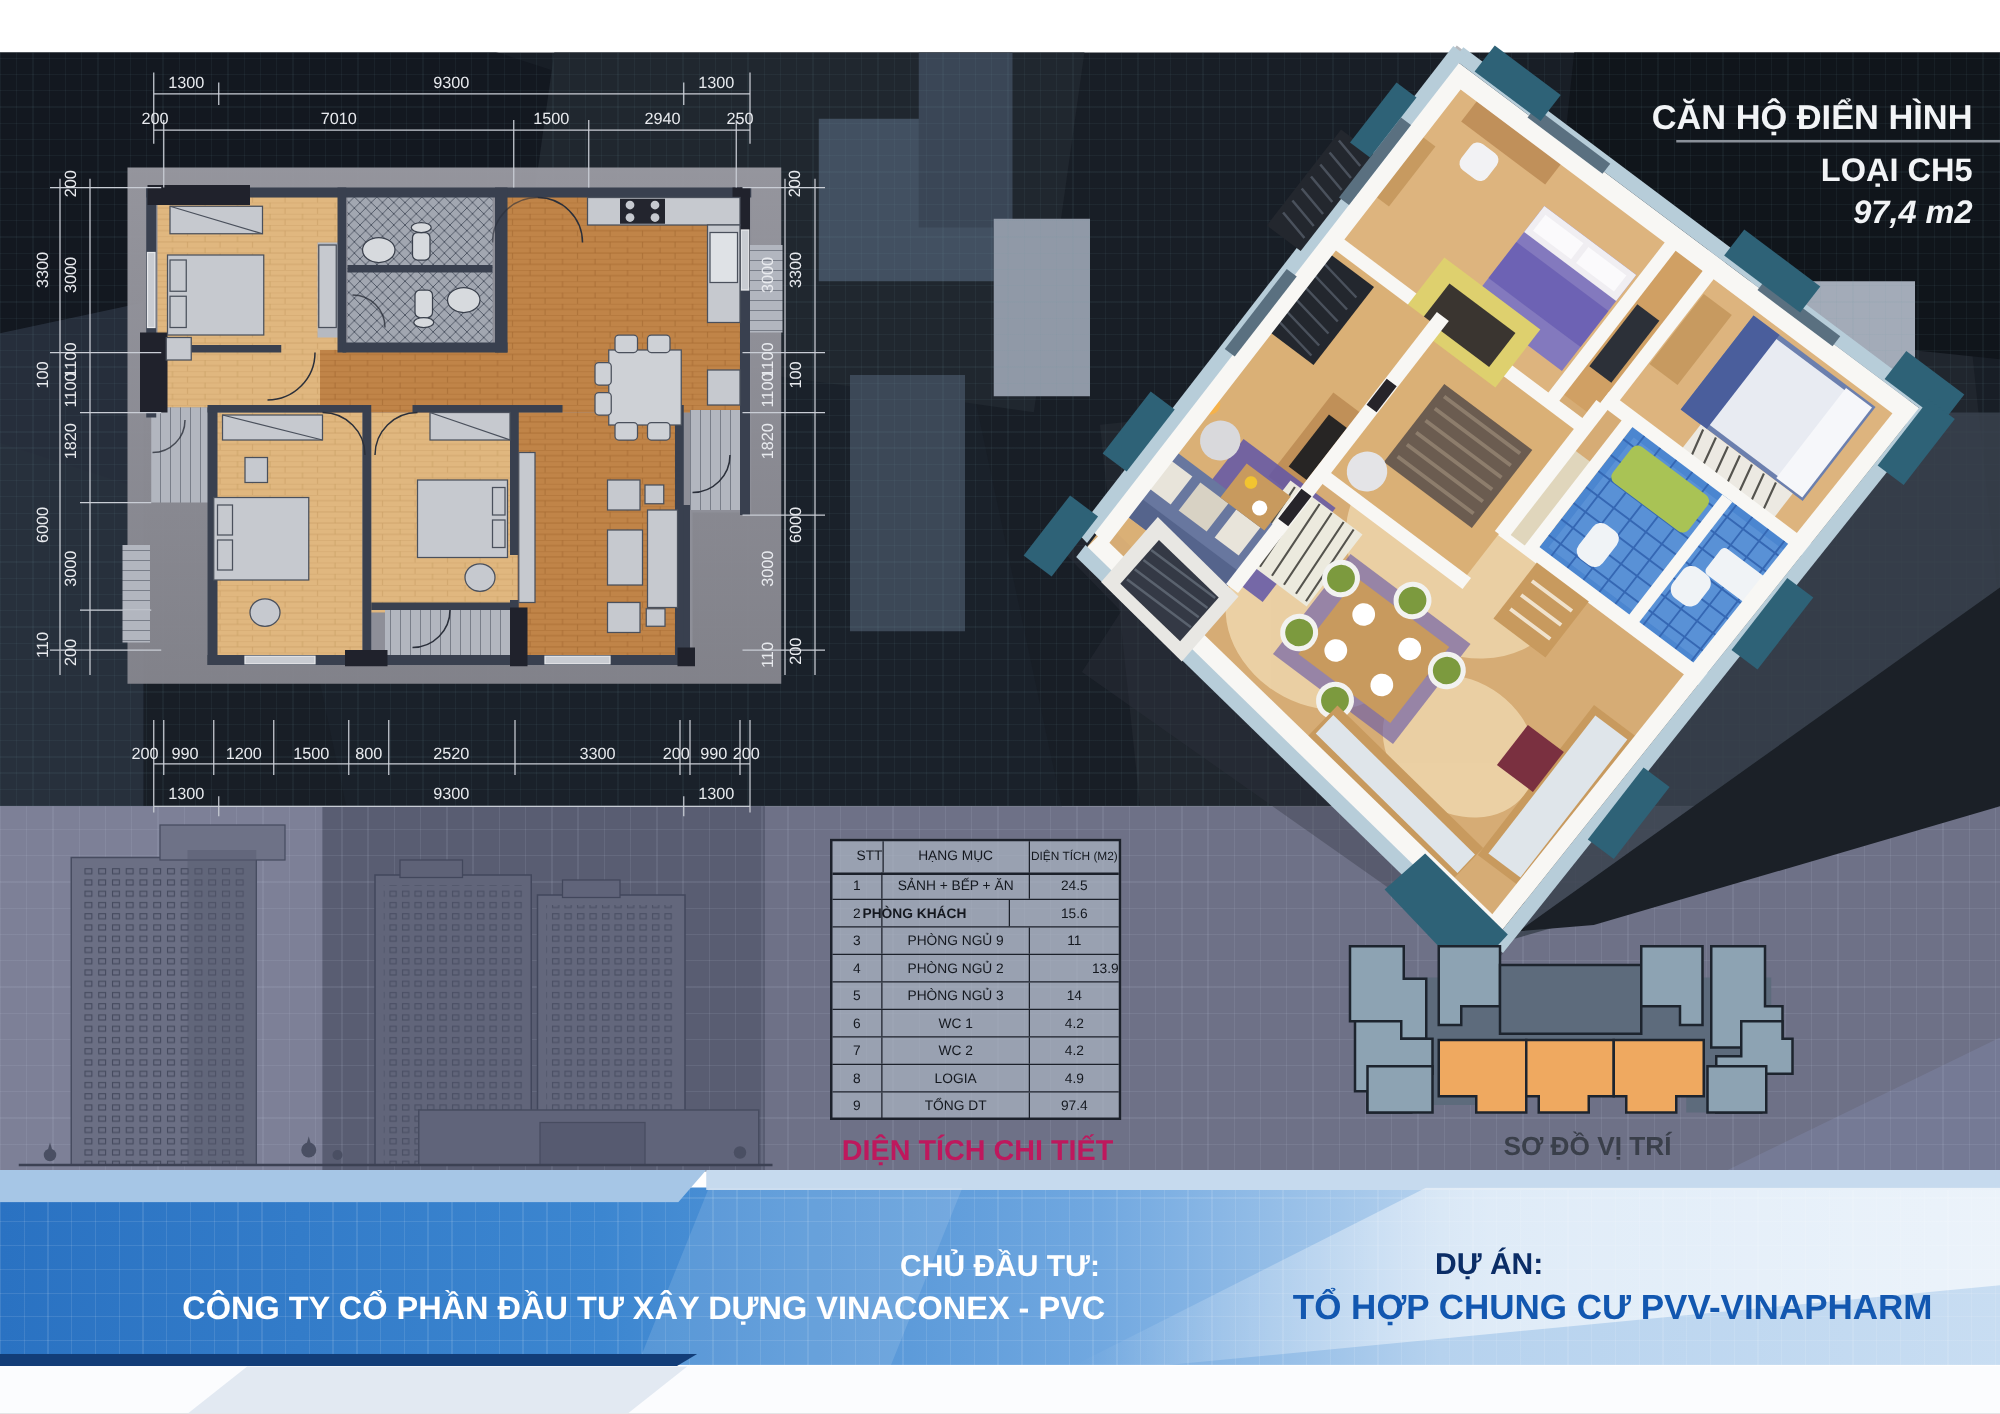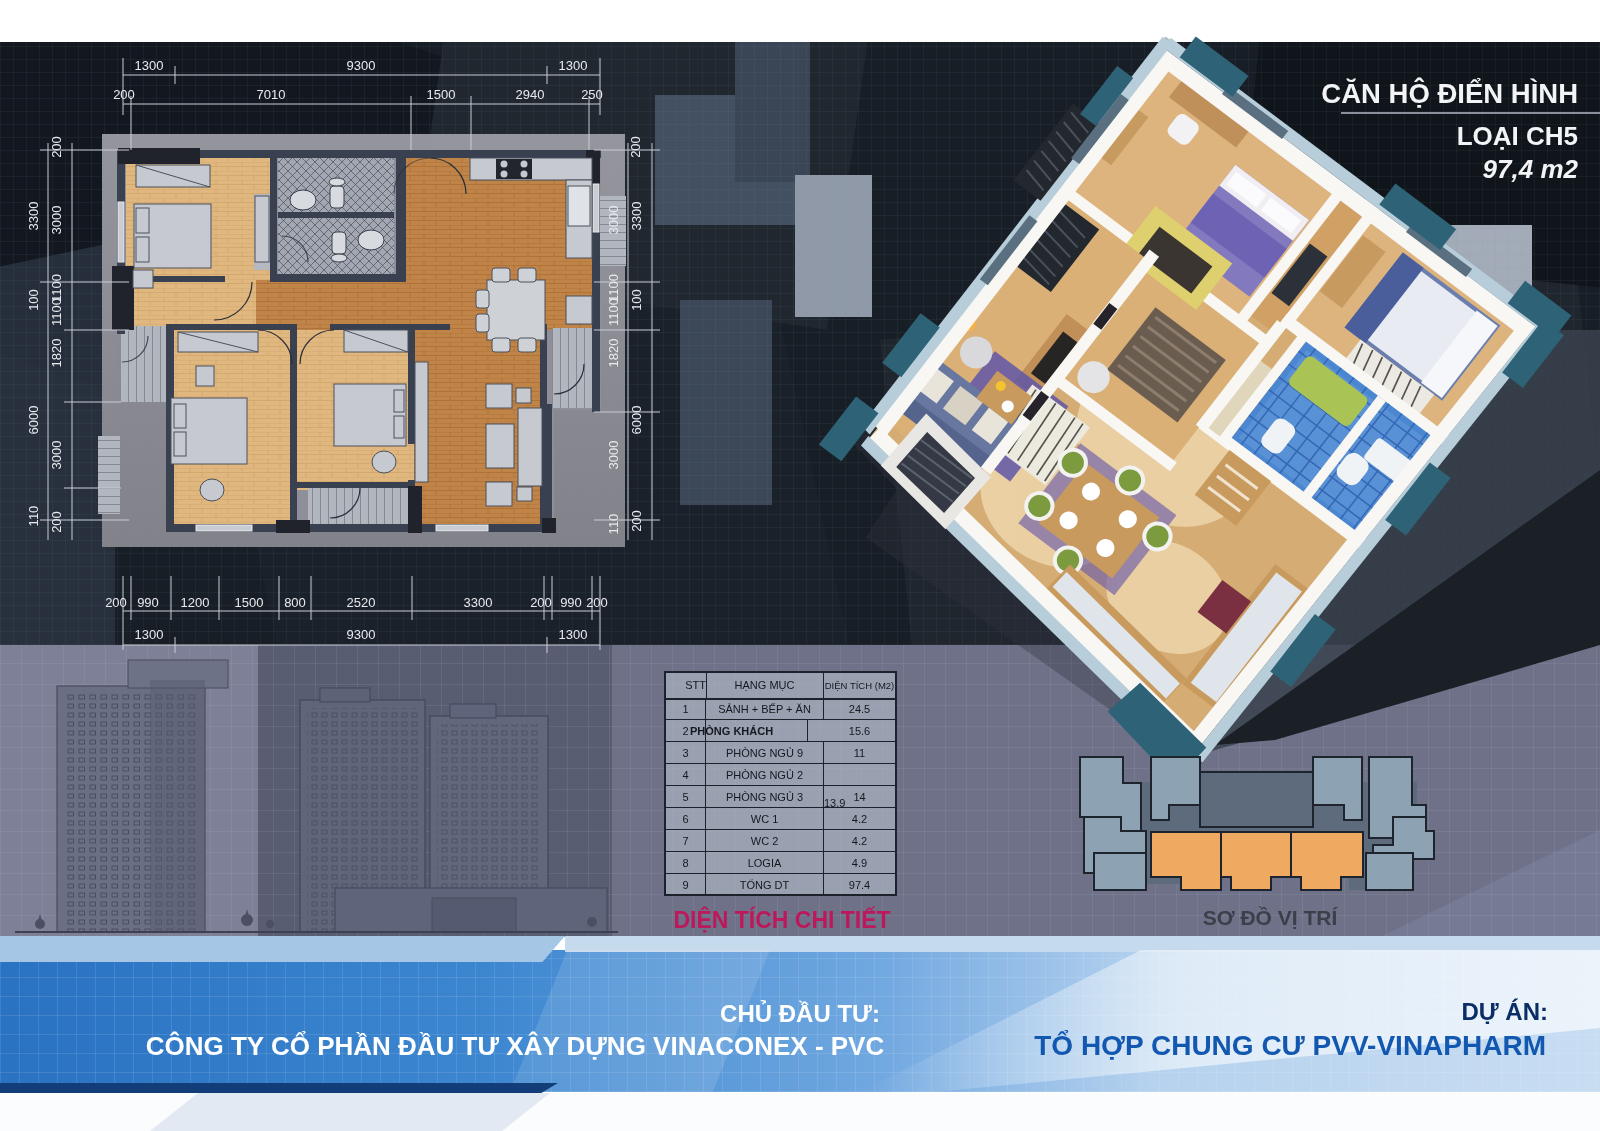--- a/index.html
+++ b/index.html
@@ -691,21 +691,21 @@
 
     <div class="abs" style="left:0;top:69px;width:229px;height:22px;border-bottom:1.5px solid #1c212b;box-sizing:border-box;">
       <div class="abs" style="left:0;top:0;width:40px;height:100%;line-height:22px;text-align:center;border-right:1.5px solid #1c212b;box-sizing:border-box;">3</div>
       <div class="abs" style="left:40px;top:0;width:118px;height:100%;line-height:22px;text-align:center;border-right:1.5px solid #1c212b;box-sizing:border-box;">PHÒNG NGỦ 9</div>
       <div class="abs" style="left:158px;top:0;width:71px;height:100%;line-height:22px;text-align:center;">11</div>
     </div>
 
     <div class="abs" style="left:0;top:91px;width:229px;height:22px;border-bottom:1.5px solid #1c212b;box-sizing:border-box;">
       <div class="abs" style="left:0;top:0;width:40px;height:100%;line-height:22px;text-align:center;border-right:1.5px solid #1c212b;box-sizing:border-box;">4</div>
       <div class="abs" style="left:40px;top:0;width:118px;height:100%;line-height:22px;text-align:center;border-right:1.5px solid #1c212b;box-sizing:border-box;">PHÒNG NGỦ 2</div>
-      <div class="abs" style="left:158px;top:0;width:71px;height:100%;line-height:22px;text-align:left;margin-top:28px;">13.9</div>
+      <div class="abs" style="left:158px;top:0;width:71px;height:100%;line-height:22px;text-align:right;">13.9</div>
     </div>
 
     <div class="abs" style="left:0;top:113px;width:229px;height:22px;border-bottom:1.5px solid #1c212b;box-sizing:border-box;">
       <div class="abs" style="left:0;top:0;width:40px;height:100%;line-height:22px;text-align:center;border-right:1.5px solid #1c212b;box-sizing:border-box;">5</div>
       <div class="abs" style="left:40px;top:0;width:118px;height:100%;line-height:22px;text-align:center;border-right:1.5px solid #1c212b;box-sizing:border-box;">PHÒNG NGỦ 3</div>
       <div class="abs" style="left:158px;top:0;width:71px;height:100%;line-height:22px;text-align:center;">14</div>
     </div>
 
     <div class="abs" style="left:0;top:135px;width:229px;height:22px;border-bottom:1.5px solid #1c212b;box-sizing:border-box;">
       <div class="abs" style="left:0;top:0;width:40px;height:100%;line-height:22px;text-align:center;border-right:1.5px solid #1c212b;box-sizing:border-box;">6</div>
@@ -741,17 +741,17 @@
   <div class="abs" style="right:22px;top:154px;width:400px;text-align:right;font-size:26px;font-weight:bold;color:#f2f4f6;font-style:italic;">97,4 m2</div>
 
   <div class="abs" style="left:664px;top:907px;width:236px;text-align:center;font-size:23px;font-weight:bold;color:#be185d;">DIỆN TÍCH CHI TIẾT</div>
 
   <div class="abs" style="left:1140px;top:906px;width:260px;text-align:center;font-size:21px;font-weight:bold;color:#3a3f4a;">SƠ ĐỒ VỊ TRÍ</div>
 
   <div class="abs" style="left:115px;top:1031px;width:800px;text-align:center;font-size:26px;font-weight:bold;color:#ffffff;">CÔNG TY CỔ PHẦN ĐẦU TƯ XÂY DỰNG VINACONEX - PVC</div>
 
   <div class="abs" style="left:600px;top:1000px;width:400px;text-align:center;font-size:24px;font-weight:bold;color:#ffffff;">CHỦ ĐẦU TƯ:</div>
 
-  <div class="abs" style="right:52px;top:998px;width:400px;text-align:right;font-size:24px;font-weight:bold;color:#0b2d66;">DỰ ÁN:</div>
+  <div class="abs" style="right:52px;top:998px;width:400px;text-align:left;font-size:24px;font-weight:bold;color:#0b2d66;">DỰ ÁN:</div>
 
   <div class="abs" style="right:54px;top:1030px;width:700px;text-align:right;font-size:28px;font-weight:bold;color:#1257b0;">TỔ HỢP CHUNG CƯ PVV-VINAPHARM</div>
 
 </div>
 
 </body></html>

